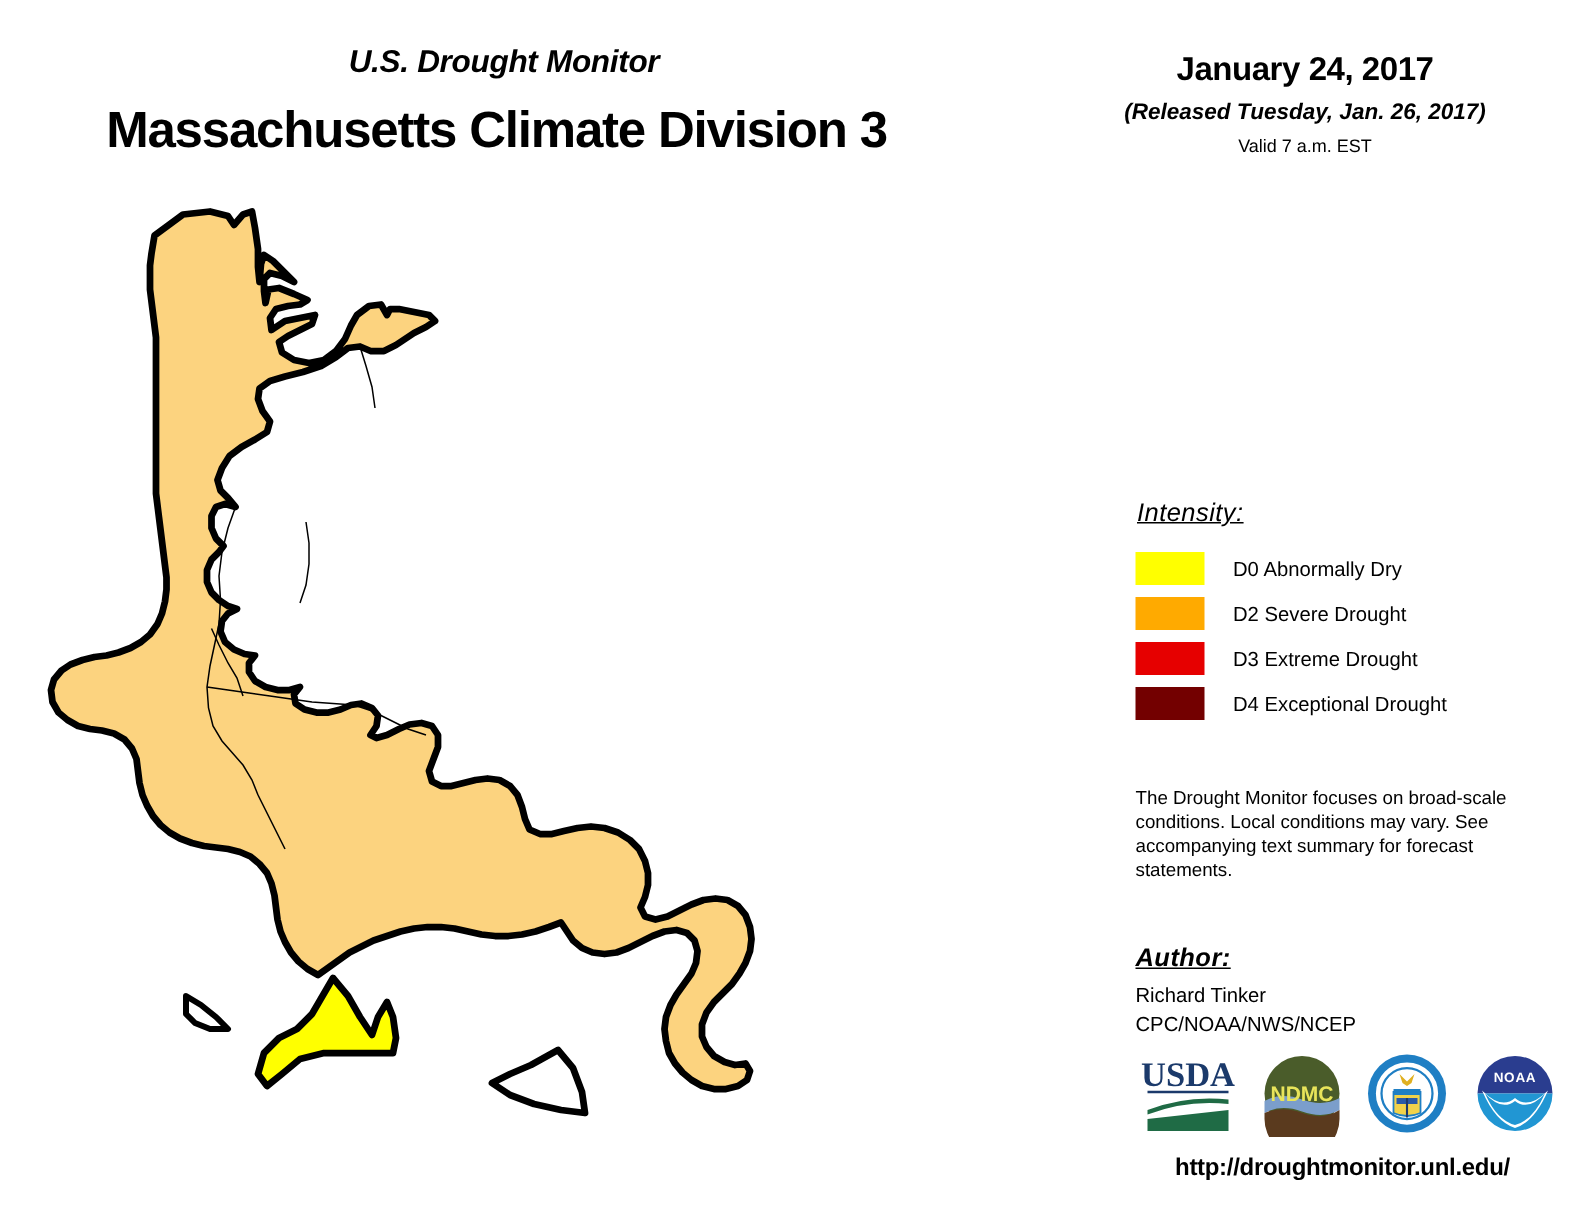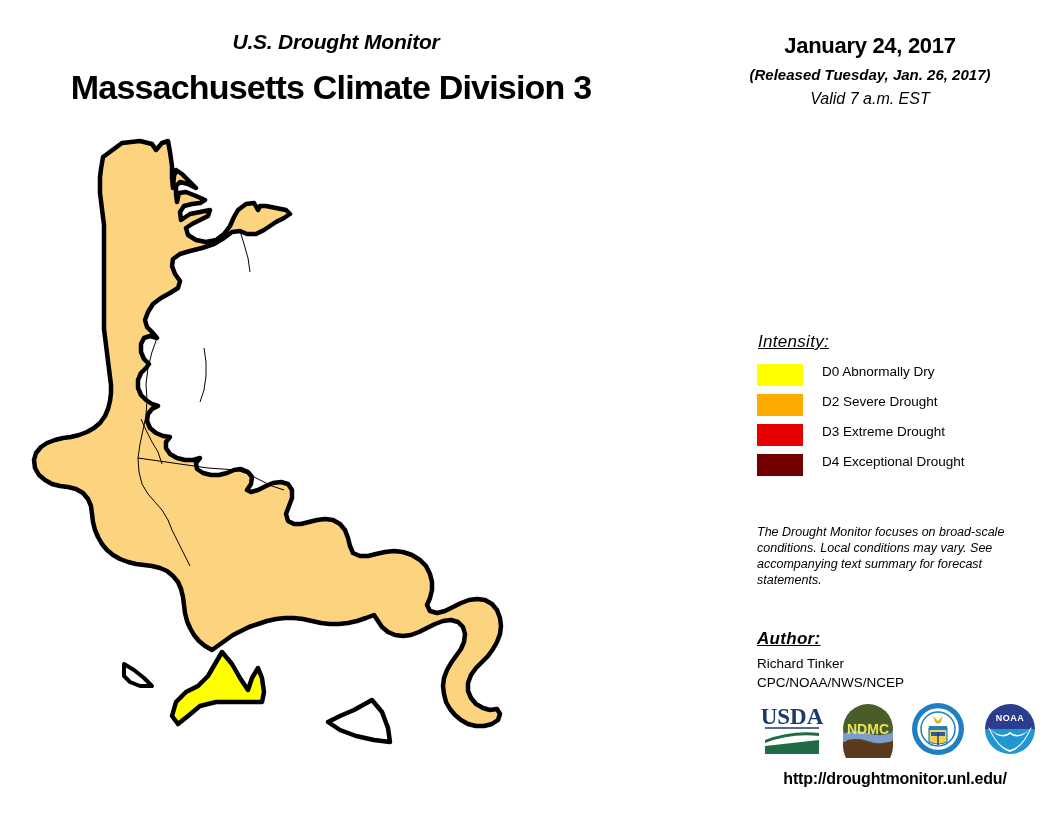--- a/index.html
+++ b/index.html
@@ -58,22 +58,21 @@
     font-size: 15px;
     font-weight: bold;
     font-style: italic;
   }
   #header-valid {
     position: absolute;
     left: 700px;
     top: 90px;
     width: 340px;
     text-align: center;
-    font-size: 16px;
-    font-style: italic;
+    font-size: 12px;
   }
 
   
   #map-panel {
     position: absolute;
     left: 0;
     top: 130px;
     width: 740px;
     height: 686px;
   }
@@ -89,42 +88,41 @@
   #legend-heading {
     font-size: 17px;
     font-weight: normal;
     font-style: italic;
     text-decoration: underline;
     margin: 0 0 12px 1px;
     letter-spacing: 0.3px;
   }
   .legend-row {
     display: flex;
-    align-items: flex-start;
+    align-items: center;
     height: 30px;
   }
   .legend-swatch {
     width: 46px;
     height: 22px;
     flex: 0 0 auto;
   }
   .legend-label {
     margin-left: 19px;
     font-size: 13.5px;
     white-space: nowrap;
   }
 
   
   #disclaimer {
     position: absolute;
     left: 757px;
     top: 524px;
     width: 268px;
     font-size: 12.5px;
-    font-style: italic;
     line-height: 16px;
   }
 
   
   #author-heading {
     position: absolute;
     left: 757px;
     top: 629px;
     font-size: 17px;
     font-weight: bold;

